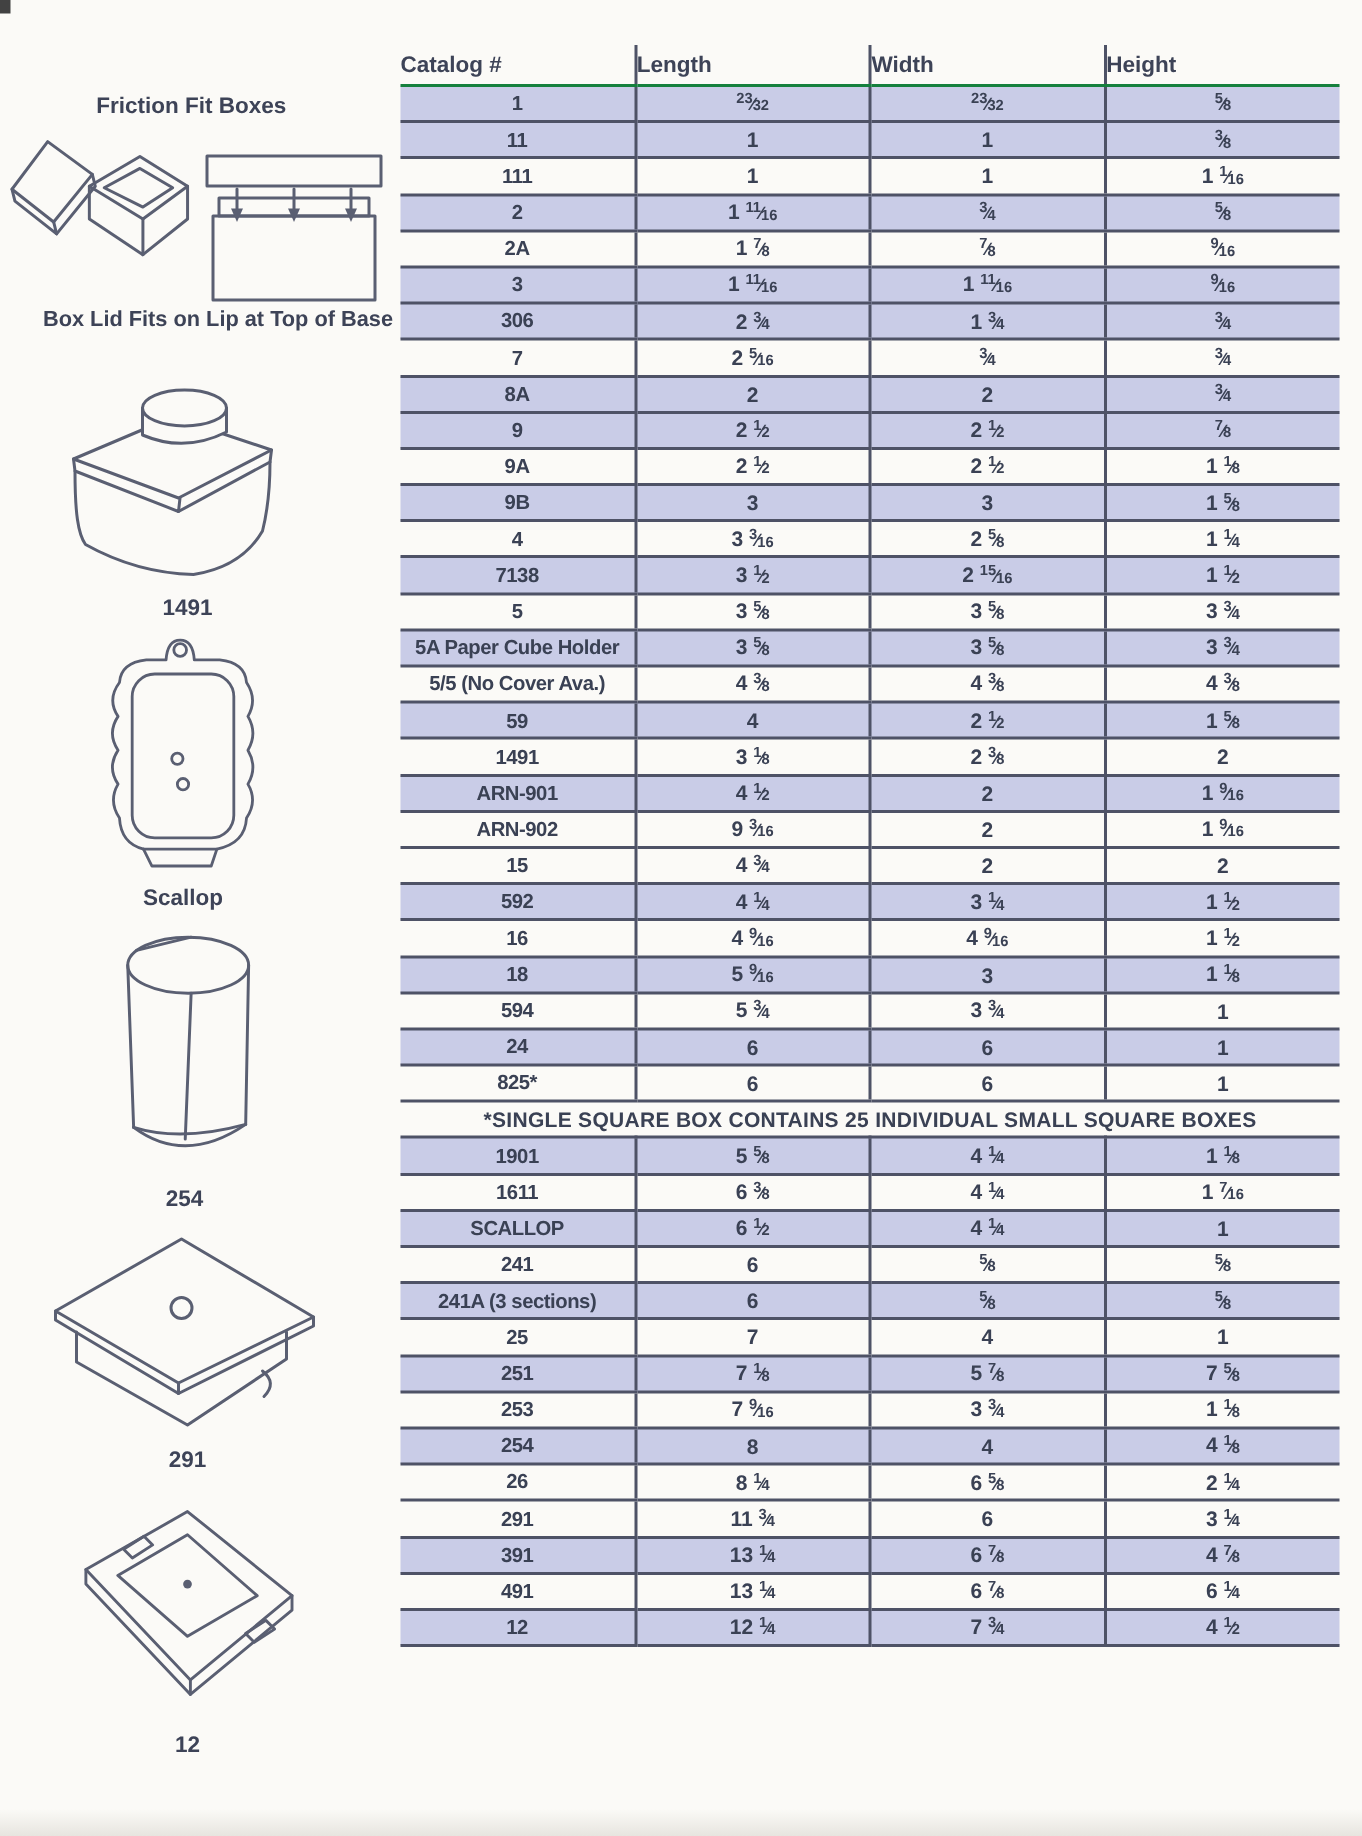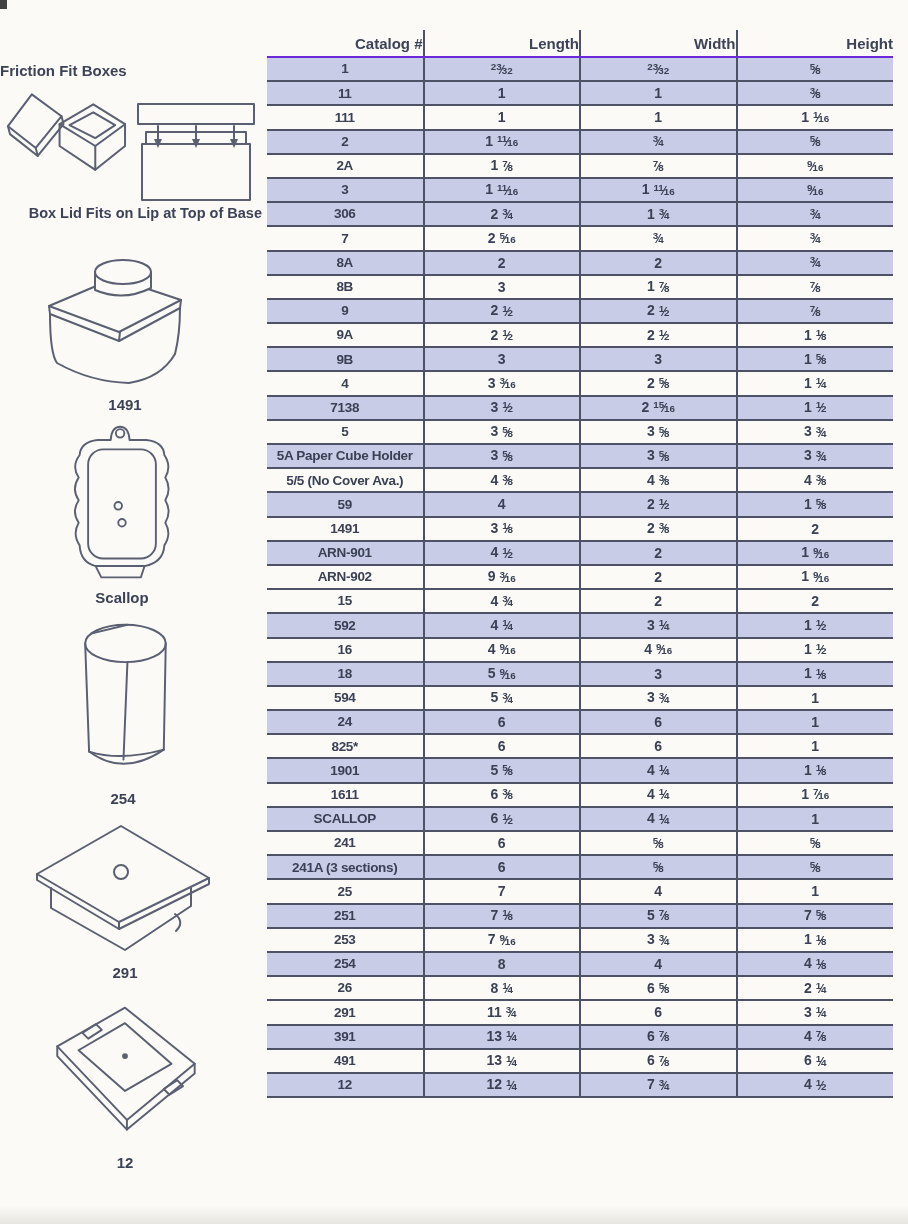--- a/index.html
+++ b/index.html
@@ -10,21 +10,21 @@
     color:#3a4154;
   }
   .page-bottom-edge{
     position:absolute; left:0; right:0; bottom:0; height:18px;
     background:linear-gradient(#fbfaf7,#e7e5df);
   }
   .corner-speck{position:absolute;left:0;top:0;width:7px;height:9px;background:#424242;}
 
   
   .left-panel{position:absolute; left:0; top:0; width:265px; height:1224px;}
-  .lp-title{position:absolute; top:62px; left:0; width:255px; text-align:left;
+  .lp-title{position:absolute; top:62px; left:0; width:255px; text-align:center;
     font-size:15px; font-weight:bold; color:#3d4357;}
   .lp-caption{position:absolute; top:205px; left:0; width:262px; text-align:right;
     font-size:14.5px; font-weight:bold; color:#3d4357;}
   .friction-figs{position:absolute; top:90px; left:6px; width:252px; display:flex; gap:6px;}
   .fig{position:absolute; text-align:center;}
   .fig .fig-label{font-size:15px; font-weight:bold; color:#3d4357; margin-top:2px;}
   #fig-1491{left:30px; top:250px; width:190px;}
   #fig-scallop{left:52px; top:423px; width:140px;}
   #fig-254{left:58px; top:612px; width:130px;}
   #fig-291{left:25px; top:818px; width:200px;}
@@ -33,21 +33,21 @@
   svg .fillbg{fill:#fbfaf7;}
   svg .solid{fill:#5a5f72; stroke:none;}
 
   
   table.data-table{
     position:absolute; left:267px; top:30px; width:626px;
     border-collapse:collapse; table-layout:fixed;
   }
   .data-table th{
     height:26px; font-size:15px; font-weight:bold; color:#3d4357;
-    border-bottom:2px solid #6d28d9; padding:0; text-align:right; vertical-align:middle;
+    border-bottom:2px solid #15803d; padding:0; text-align:left; vertical-align:middle;
   }
   .data-table td{
     height:22.2px; padding:0; text-align:center; vertical-align:middle;
     font-size:14px; font-weight:bold; color:#3a4154;
     border-bottom:2px solid #4e5266; line-height:1;
   }
   .data-table th + th, .data-table td + td{border-left:2px solid #4e5266;}
   .data-table tr.shaded td{background:#c9cce7;}
   .data-table td.cat{font-size:13.5px; letter-spacing:-0.3px;}
   .data-table td.note{font-size:14px; letter-spacing:0.2px;}
@@ -221,26 +221,20 @@
           <td>2 <span class="frac"><span class="fn">5</span><span class="fs">⁄</span><span class="fd">16</span></span></td>
           <td><span class="frac"><span class="fn">3</span><span class="fs">⁄</span><span class="fd">4</span></span></td>
           <td><span class="frac"><span class="fn">3</span><span class="fs">⁄</span><span class="fd">4</span></span></td>
         </tr>
         <tr class="shaded">
           <td class="cat">8A</td>
           <td>2</td>
           <td>2</td>
           <td><span class="frac"><span class="fn">3</span><span class="fs">⁄</span><span class="fd">4</span></span></td>
         </tr>
-        <tr>
-          <td class="cat">8B</td>
-          <td>3</td>
-          <td>1 <span class="frac"><span class="fn">7</span><span class="fs">⁄</span><span class="fd">8</span></span></td>
-          <td><span class="frac"><span class="fn">7</span><span class="fs">⁄</span><span class="fd">8</span></span></td>
-        </tr>
         <tr class="shaded">
           <td class="cat">9</td>
           <td>2 <span class="frac"><span class="fn">1</span><span class="fs">⁄</span><span class="fd">2</span></span></td>
           <td>2 <span class="frac"><span class="fn">1</span><span class="fs">⁄</span><span class="fd">2</span></span></td>
           <td><span class="frac"><span class="fn">7</span><span class="fs">⁄</span><span class="fd">8</span></span></td>
         </tr>
         <tr>
           <td class="cat">9A</td>
           <td>2 <span class="frac"><span class="fn">1</span><span class="fs">⁄</span><span class="fd">2</span></span></td>
           <td>2 <span class="frac"><span class="fn">1</span><span class="fs">⁄</span><span class="fd">2</span></span></td>
@@ -341,20 +335,23 @@
           <td>6</td>
           <td>6</td>
           <td>1</td>
         </tr>
         <tr>
           <td class="cat">825*</td>
           <td>6</td>
           <td>6</td>
           <td>1</td>
         </tr>
+        <tr>
+          <td colspan="4" class="note">*SINGLE SQUARE BOX CONTAINS 25 INDIVIDUAL SMALL SQUARE BOXES</td>
+        </tr>
         <tr class="shaded">
           <td class="cat">1901</td>
           <td>5 <span class="frac"><span class="fn">5</span><span class="fs">⁄</span><span class="fd">8</span></span></td>
           <td>4 <span class="frac"><span class="fn">1</span><span class="fs">⁄</span><span class="fd">4</span></span></td>
           <td>1 <span class="frac"><span class="fn">1</span><span class="fs">⁄</span><span class="fd">8</span></span></td>
         </tr>
         <tr>
           <td class="cat">1611</td>
           <td>6 <span class="frac"><span class="fn">3</span><span class="fs">⁄</span><span class="fd">8</span></span></td>
           <td>4 <span class="frac"><span class="fn">1</span><span class="fs">⁄</span><span class="fd">4</span></span></td>

